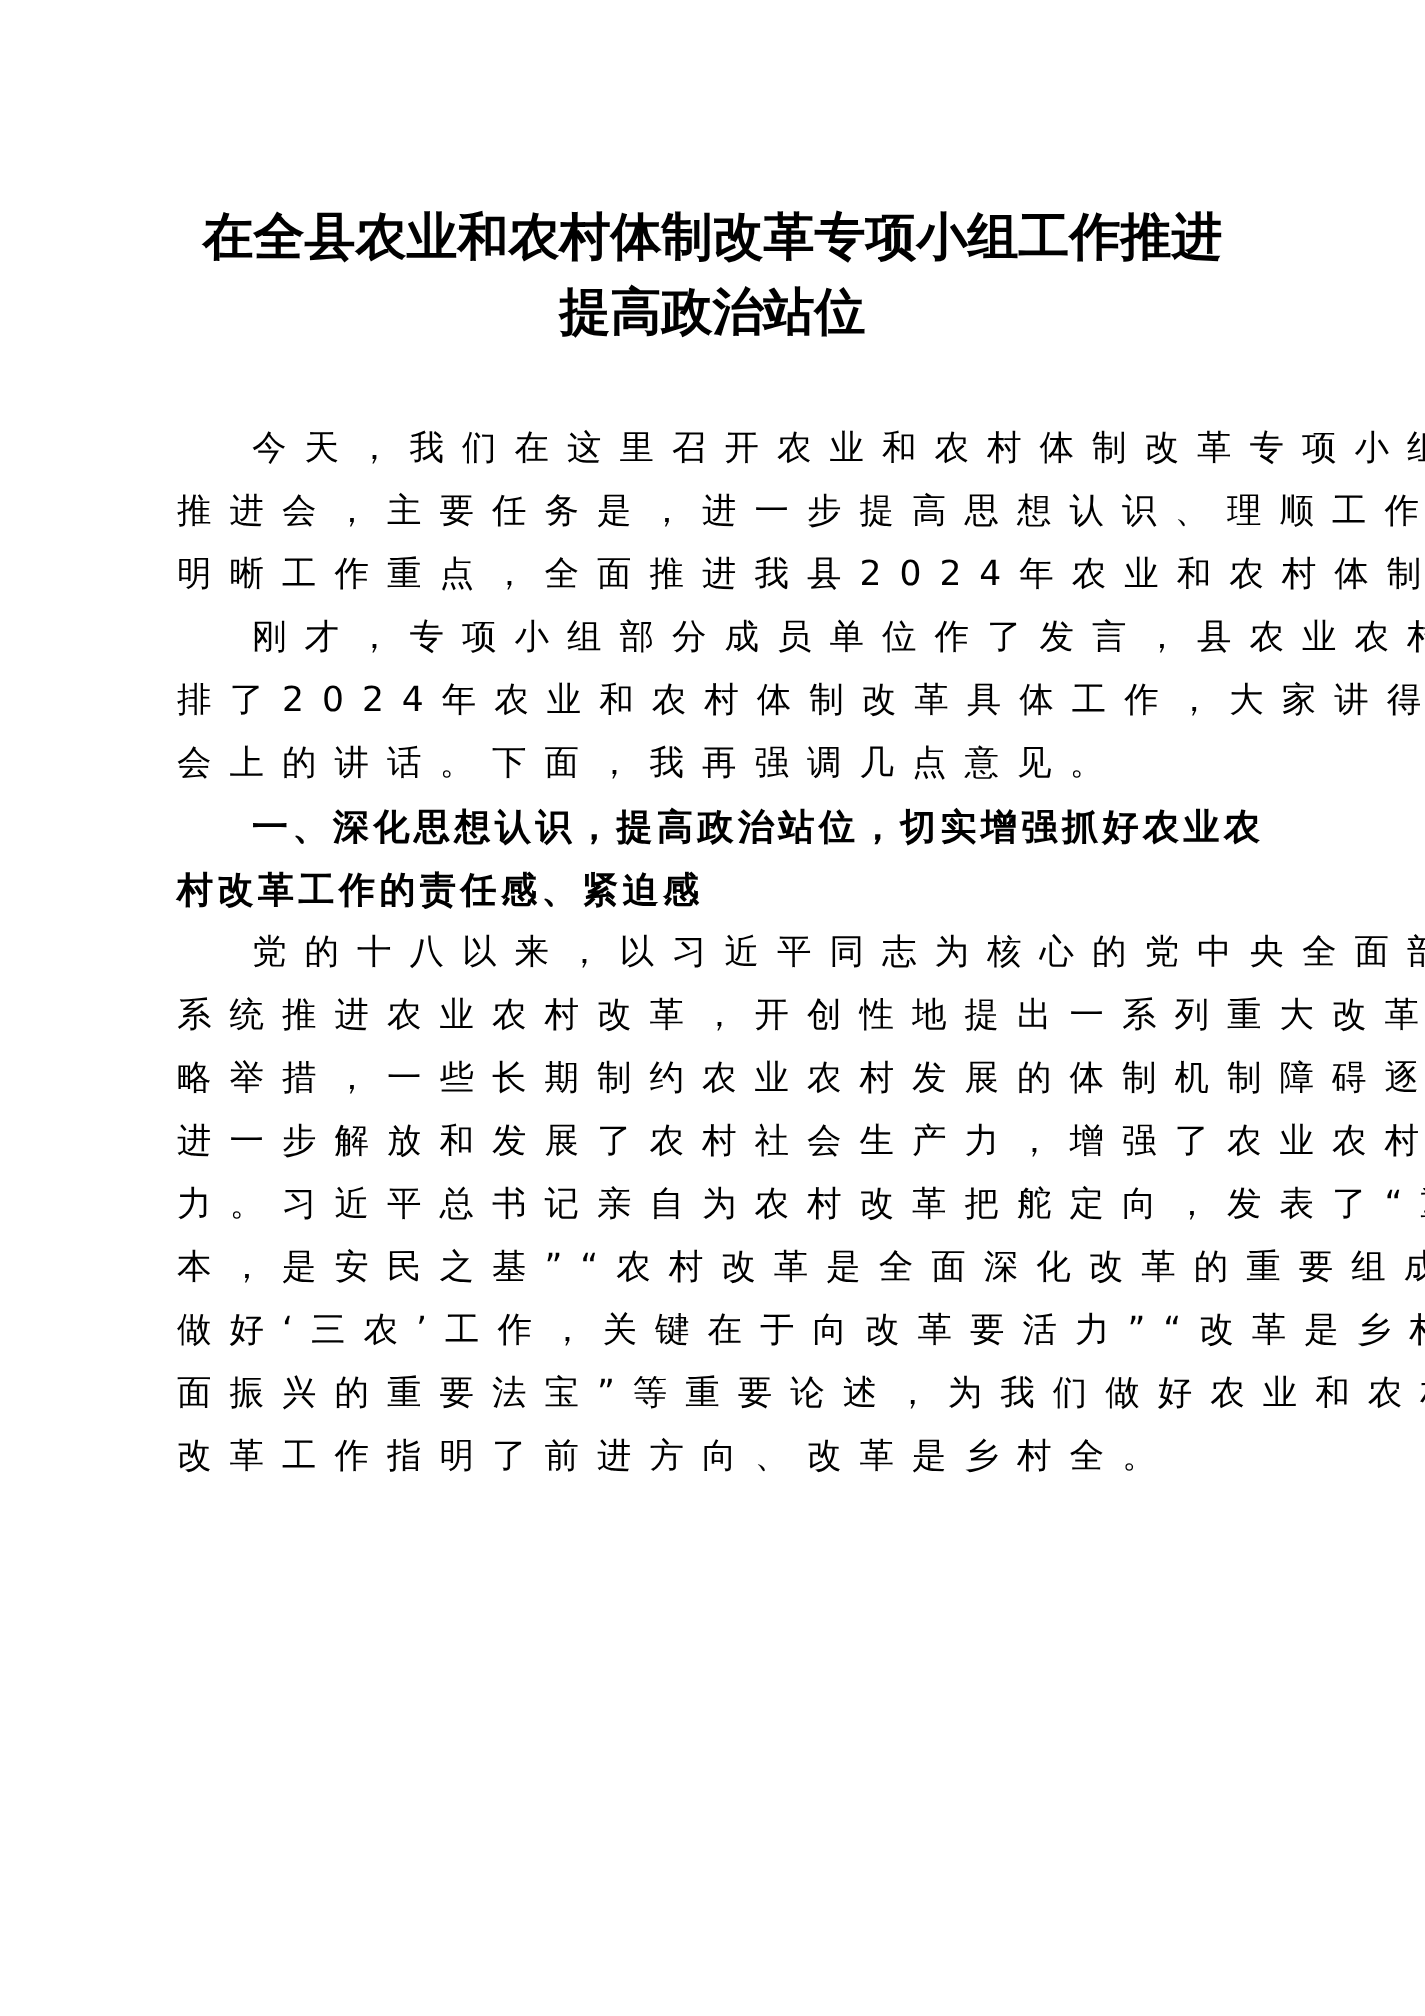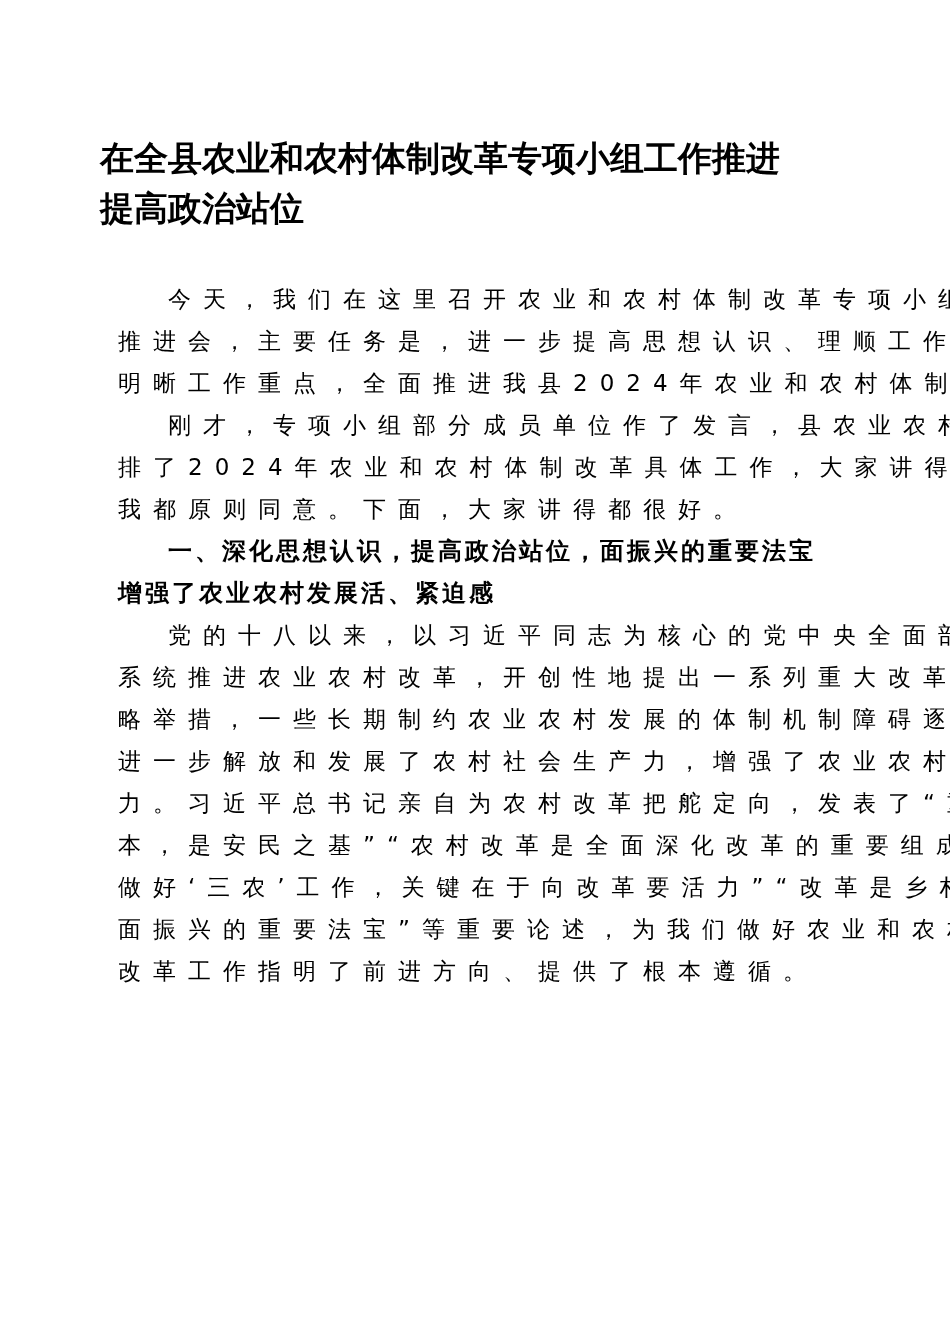--- a/index.html
+++ b/index.html
@@ -20,21 +20,21 @@
       top: 0;
       width: 950px;
       height: 1344px;
       background: #ffffff;
     }
     .title {
       position: absolute;
       left: 100px;
       top: 133px;
       width: 750px;
-      text-align: left;
+      text-align: center;
       font-family: "DejaVu Serif", "Liberation Serif", serif;
       font-weight: bold;
       font-size: 34px;
       line-height: 50px;
       letter-spacing: 0px;
     }
     .title .tline {
       display: block;
       white-space: nowrap;
     }
@@ -82,34 +82,34 @@
 
     <div>
       <span class="line indent">今天，我们在这里召开农业和农村体制改革专项小组工作</span>
       <span class="line">推进会，主要任务是，进一步提高思想认识、理顺工作思路、</span>
       <span class="line">明晰工作重点，全面推进我县2024年农业和农村体制改革专项</span>
     </div>
 
     <div>
       <span class="line indent">刚才，专项小组部分成员单位作了发言，县农业农村局安</span>
       <span class="line">排了2024年农业和农村体制改革具体工作，大家讲得都很好，</span>
-      <span class="line">我都原则同意。下面，大家讲得都很好。</span>
+      <span class="line">会上的讲话。下面，我再强调几点意见。</span>
     </div>
 
     <div class="heading">
-      <span class="line indent">一、深化思想认识，提高政治站位，面振兴的重要法宝</span>
-      <span class="line">增强了农业农村发展活、紧迫感</span>
+      <span class="line indent">一、深化思想认识，提高政治站位，切实增强抓好农业农</span>
+      <span class="line">村改革工作的责任感、紧迫感</span>
     </div>
 
     <div>
       <span class="line indent">党的十八以来，以习近平同志为核心的党中央全面部署、</span>
       <span class="line">系统推进农业农村改革，开创性地提出一系列重大改革发展战</span>
       <span class="line">略举措，一些长期制约农业农村发展的体制机制障碍逐步破解，</span>
       <span class="line">进一步解放和发展了农村社会生产力，增强了农业农村发展活</span>
       <span class="line">力。习近平总书记亲自为农村改革把舵定向，发表了“重农固</span>
       <span class="line">本，是安民之基”“农村改革是全面深化改革的重要组成部分，</span>
       <span class="line">做好‘三农’工作，关键在于向改革要活力”“改革是乡村全</span>
       <span class="line">面振兴的重要法宝”等重要论述，为我们做好农业和农村体制</span>
-      <span class="line">改革工作指明了前进方向、提供了根本遵循。</span>
+      <span class="line">改革工作指明了前进方向、改革是乡村全。</span>
     </div>
 
   </div>
 </div>
 
 </body></html>

